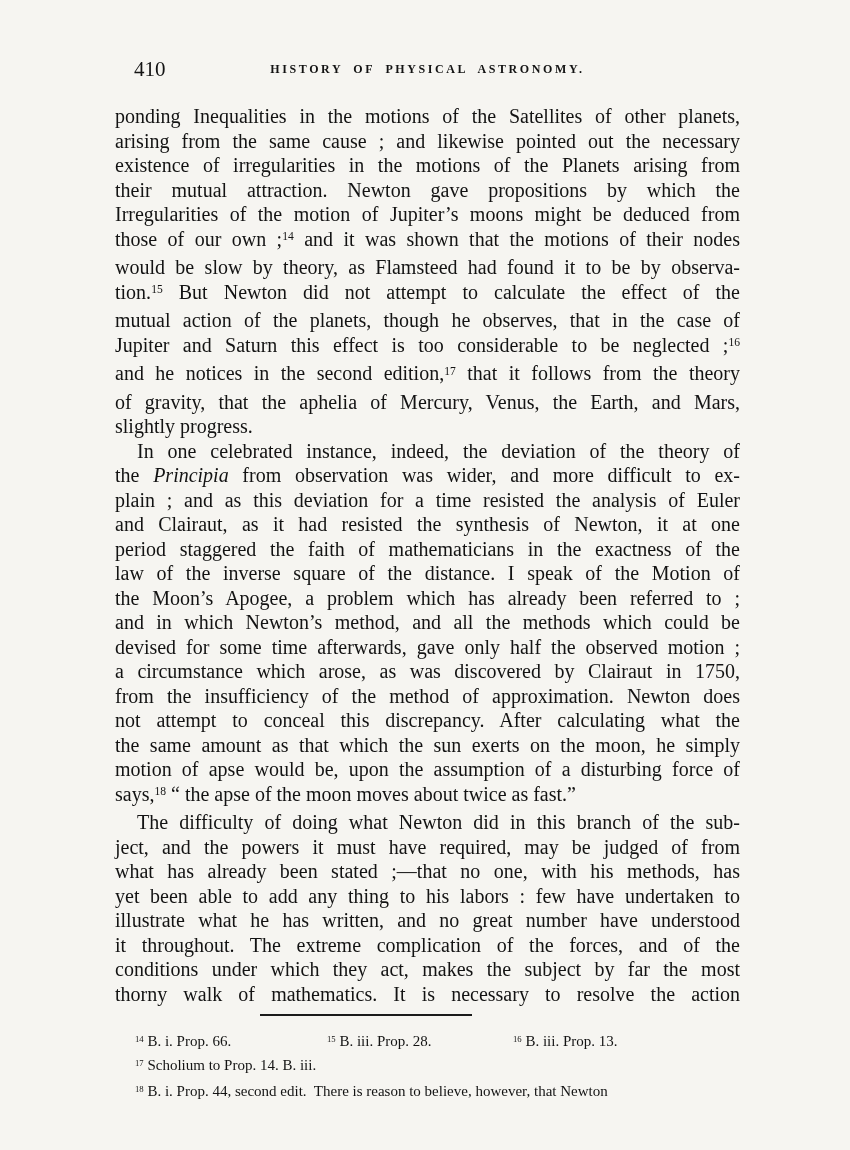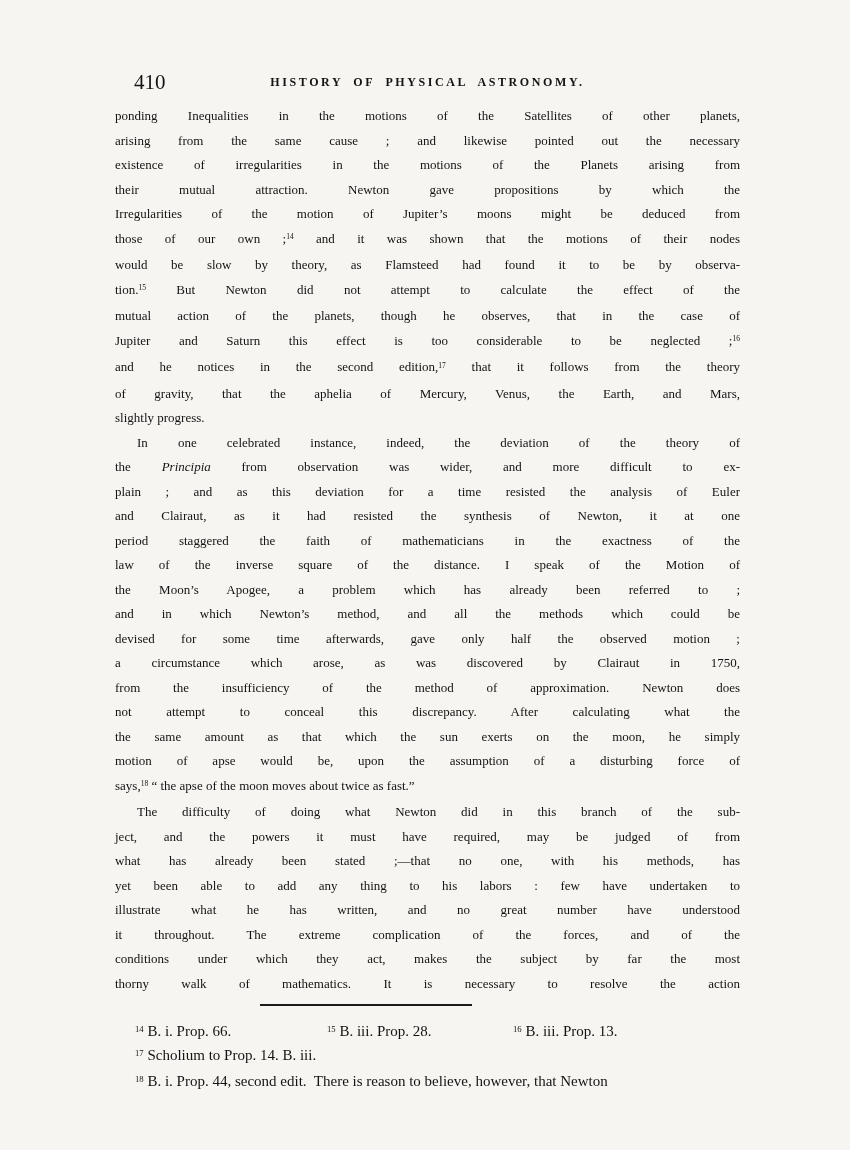--- a/index.html
+++ b/index.html
@@ -1,30 +1,30 @@
 <!DOCTYPE html>
 <html><head>
 <meta charset="utf-8">
 <style>
   html,body{margin:0;padding:0;background:#f6f5f1;}
   .page{
     position:relative;width:850px;height:1150px;overflow:hidden;
     background:#f6f5f1;color:#131313;
     font-family:"Liberation Serif","DejaVu Serif",serif;
   }
-  .header{position:absolute;top:13px;left:115px;width:625px;height:95px;}
+  .header{position:absolute;top:0;left:115px;width:625px;height:95px;}
   .page-number{position:absolute;left:19px;top:57px;font-size:21px;}
   .running-title{
     position:absolute;left:0;top:62px;width:100%;text-align:center;
     font-size:12px;font-weight:bold;letter-spacing:2.6px;word-spacing:5px;
   }
   .main{position:absolute;left:115px;top:104px;width:625px;}
   .para{margin:0;}
   .line{
-    font-size:13px;line-height:24.5px;
+    font-size:20px;line-height:24.5px;
     text-align:justify;text-align-last:justify;
   }
   .line.indent{text-indent:22px;}
   .line.last{text-align-last:left;}
   .sup{font-size:0.58em;position:relative;top:-0.45em;letter-spacing:0;}
   .fn-sep{margin:8px 0 0 145px;width:212px;border-top:2px solid #1b1b1b;height:0;}
   .footnotes{margin-top:13px;margin-left:-7px;width:645px;font-size:15px;}
   .fn-line{line-height:24px;text-align:left;}
   .fn-indent{text-indent:27px;}
   .fn-noindent{text-indent:0;}

